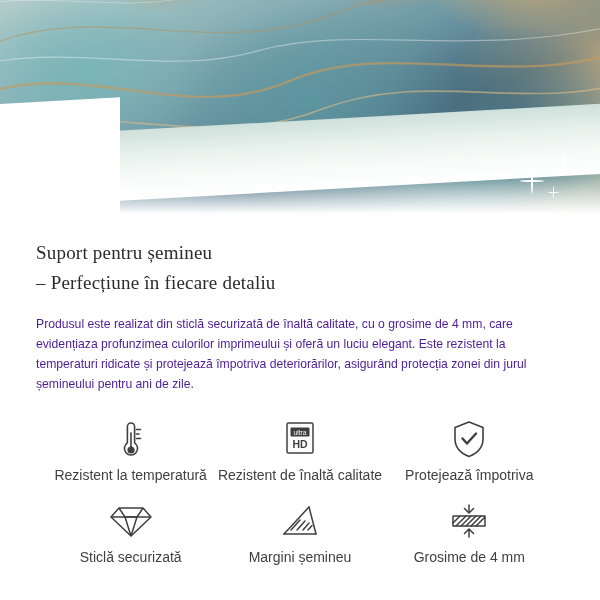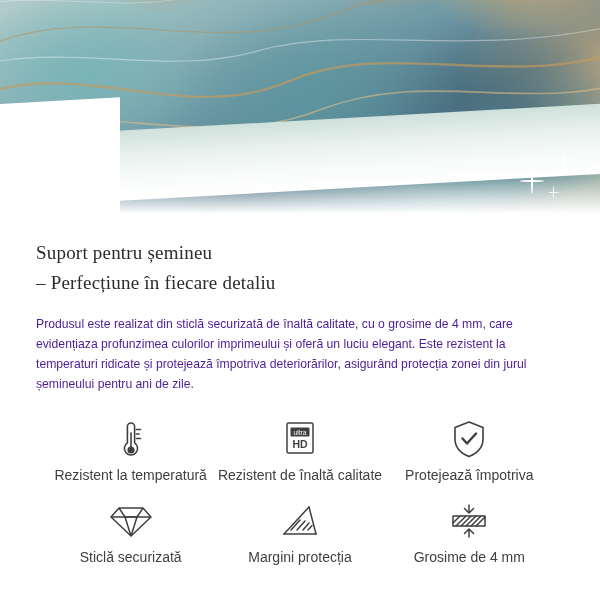--- a/index.html
+++ b/index.html
@@ -264,21 +264,21 @@
               <path d="M5 32 L30 5"></path>
               <path d="M5 32 L37 32"></path>
               <path d="M30 5 L37 32"></path>
               <path d="M12 28 L21 18"></path>
               <path d="M18 28 L26 19"></path>
               <path d="M24 28 L30 21"></path>
               <path d="M29 28 L33 23.5"></path>
             </g>
           </svg>
         </div>
-        <div class="feature-label">Margini protecția</div>
+        <div class="feature-label">Margini șemineu</div>
       </div>
 
       <div class="feature">
         <div class="feature-icon">
           <svg width="44" height="40" viewBox="0 0 44 40">
             <g stroke="#3f3f3f" stroke-width="1.5" fill="none" stroke-linecap="round" stroke-linejoin="round">
               <path d="M22 4 V11"></path>
               <path d="M17.5 7.5 L22 12 L26.5 7.5"></path>
               <path d="M22 36 V29"></path>
               <path d="M17.5 32.5 L22 28 L26.5 32.5"></path>

